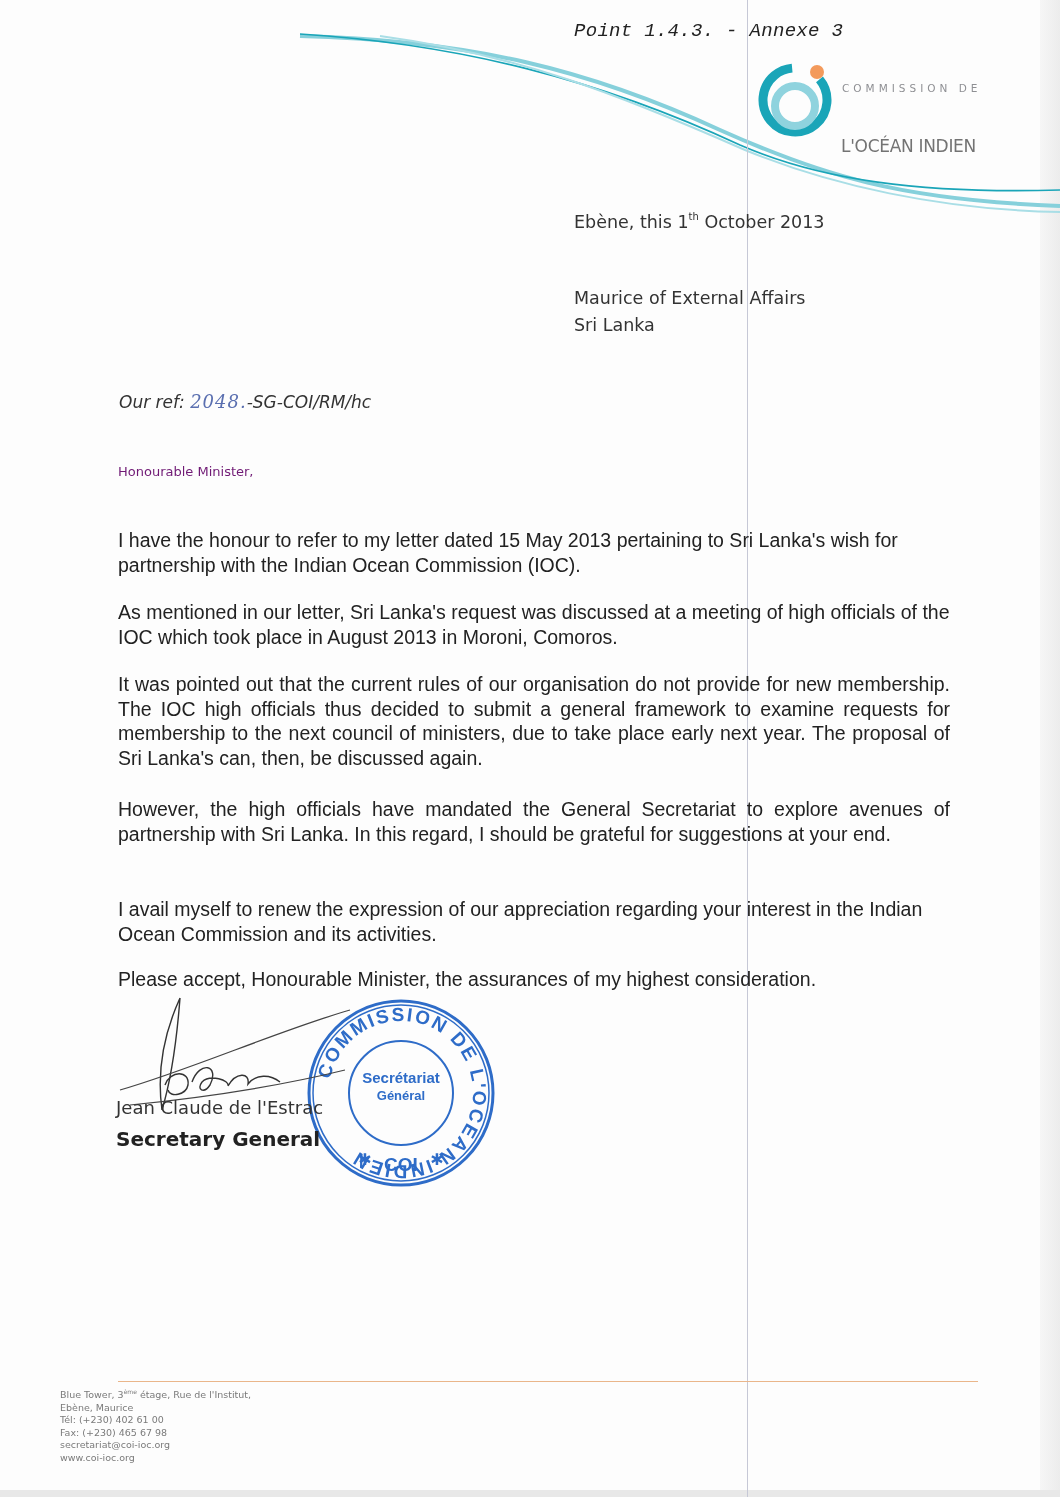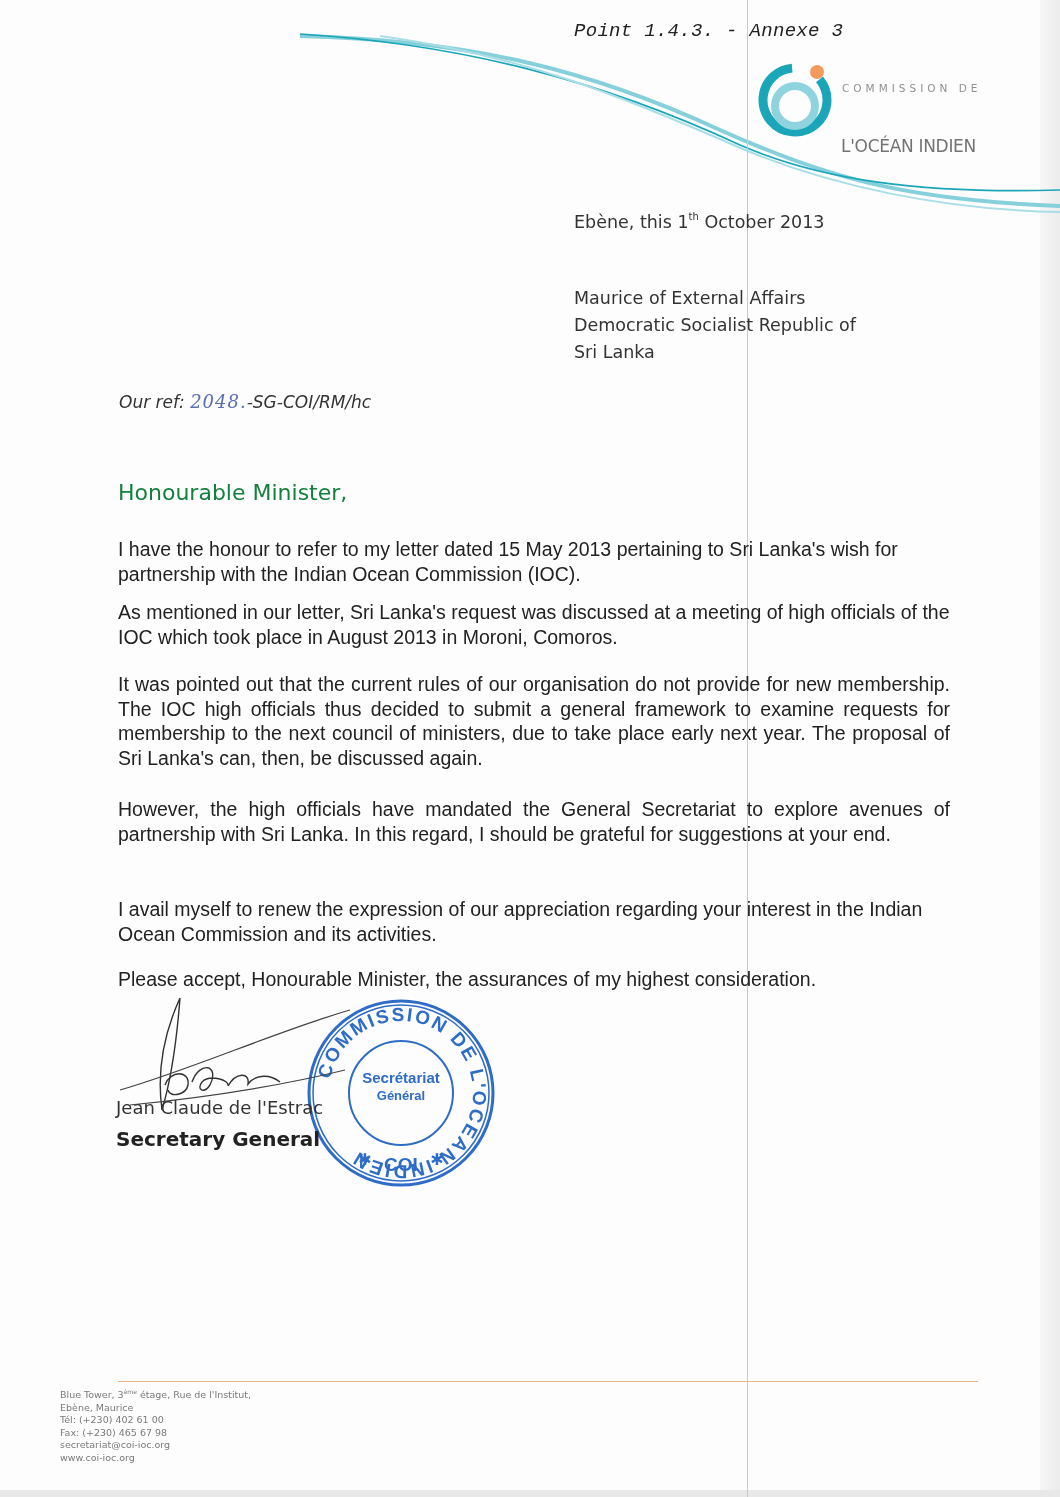--- a/index.html
+++ b/index.html
@@ -41,21 +41,21 @@
   .ref .handwritten {
     font-family: "DejaVu Serif", serif; font-style: italic; color: #5a6fb0; font-size: 18px; letter-spacing: 1px;
   }
 
   .body-text {
     position: absolute; left: 118px; width: 832px;
     font-family: "Liberation Sans", sans-serif; font-size: 19.5px; color: #222; line-height: 24.5px;
     text-align: justify;
   }
   .body-text.nojust { text-align: left; }
-  .salutation { position: absolute; left: 118px; top: 480px; font-size: 22px; color: #15803d; }
+  .salutation { position: absolute; left: 118px; top: 464px; font-size: 13px; color: #701a75; }
 
   .signature-svg { position: absolute; left: 110px; top: 990px; width: 250px; height: 130px; }
   .signer-name { position: absolute; left: 116px; top: 1097px; font-size: 18px; color: #333; }
   .signer-title { position: absolute; left: 116px; top: 1127px; font-size: 20px; font-weight: bold; color: #222; }
 
   .stamp { position: absolute; left: 305px; top: 997px; width: 192px; height: 192px; }
   .stamp-inner-1 { position: absolute; left: 0; width: 100%; text-align: center; top: 72px;
     font-family: "Liberation Sans", sans-serif; font-weight: bold; color: #2e6cc8; font-size: 15px; }
   .stamp-inner-2 { position: absolute; left: 0; width: 100%; text-align: center; top: 91px;
     font-family: "Liberation Sans", sans-serif; font-weight: bold; color: #2e6cc8; font-size: 13px; }
@@ -88,32 +88,31 @@
 </svg>
 <div class="logo-line1">COMMISSION DE</div>
 <div class="logo-line2">L'OCÉAN INDIEN</div>
 
 <div class="date">
   <span>Ebène, this 1</span><sup>th</sup><span> October 2013</span>
 </div>
 
 <div class="recipient">
   <div>Maurice of External Affairs</div>
-  <div>Democratic Socialist Republic of</div>
   <div>Sri Lanka</div>
 </div>
 
 <div class="ref">
   <span>Our ref:</span>
   <span class="handwritten">2048.</span><span>-SG-COI/RM/hc</span>
 </div>
 
 <div class="salutation">Honourable Minister,</div>
 
-<div class="body-text nojust" style="top:528px;margin-top:9px;">I have the honour to refer to my letter dated 15 May 2013 pertaining to Sri Lanka's wish for partnership with the Indian Ocean Commission (IOC).</div>
+<div class="body-text nojust" style="top:528px;">I have the honour to refer to my letter dated 15 May 2013 pertaining to Sri Lanka's wish for partnership with the Indian Ocean Commission (IOC).</div>
 <div class="body-text nojust" style="top:600px;">As mentioned in our letter, Sri Lanka's request was discussed at a meeting of high officials of the IOC which took place in August 2013 in Moroni, Comoros.</div>
 <div class="body-text" style="top:672px;">It was pointed out that the current rules of our organisation do not provide for new membership. The IOC high officials thus decided to submit a general framework to examine requests for membership to the next council of ministers, due to take place early next year. The proposal of Sri Lanka's can, then, be discussed again.</div>
 <div class="body-text" style="top:797px;">However, the high officials have mandated the General Secretariat to explore avenues of partnership with Sri Lanka. In this regard, I should be grateful for suggestions at your end.</div>
 <div class="body-text nojust" style="top:897px;">I avail myself to renew the expression of our appreciation regarding your interest in the Indian Ocean Commission and its activities.</div>
 <div class="body-text nojust" style="top:967px;">Please accept, Honourable Minister, the assurances of my highest consideration.</div>
 
 <div class="stamp">
   <svg width="192" height="192" viewBox="0 0 192 192">
     <defs>
       <path id="ringPath" d="M 96 96 m -72 0 a 72 72 0 1 1 144 0 a 72 72 0 1 1 -144 0"></path>

